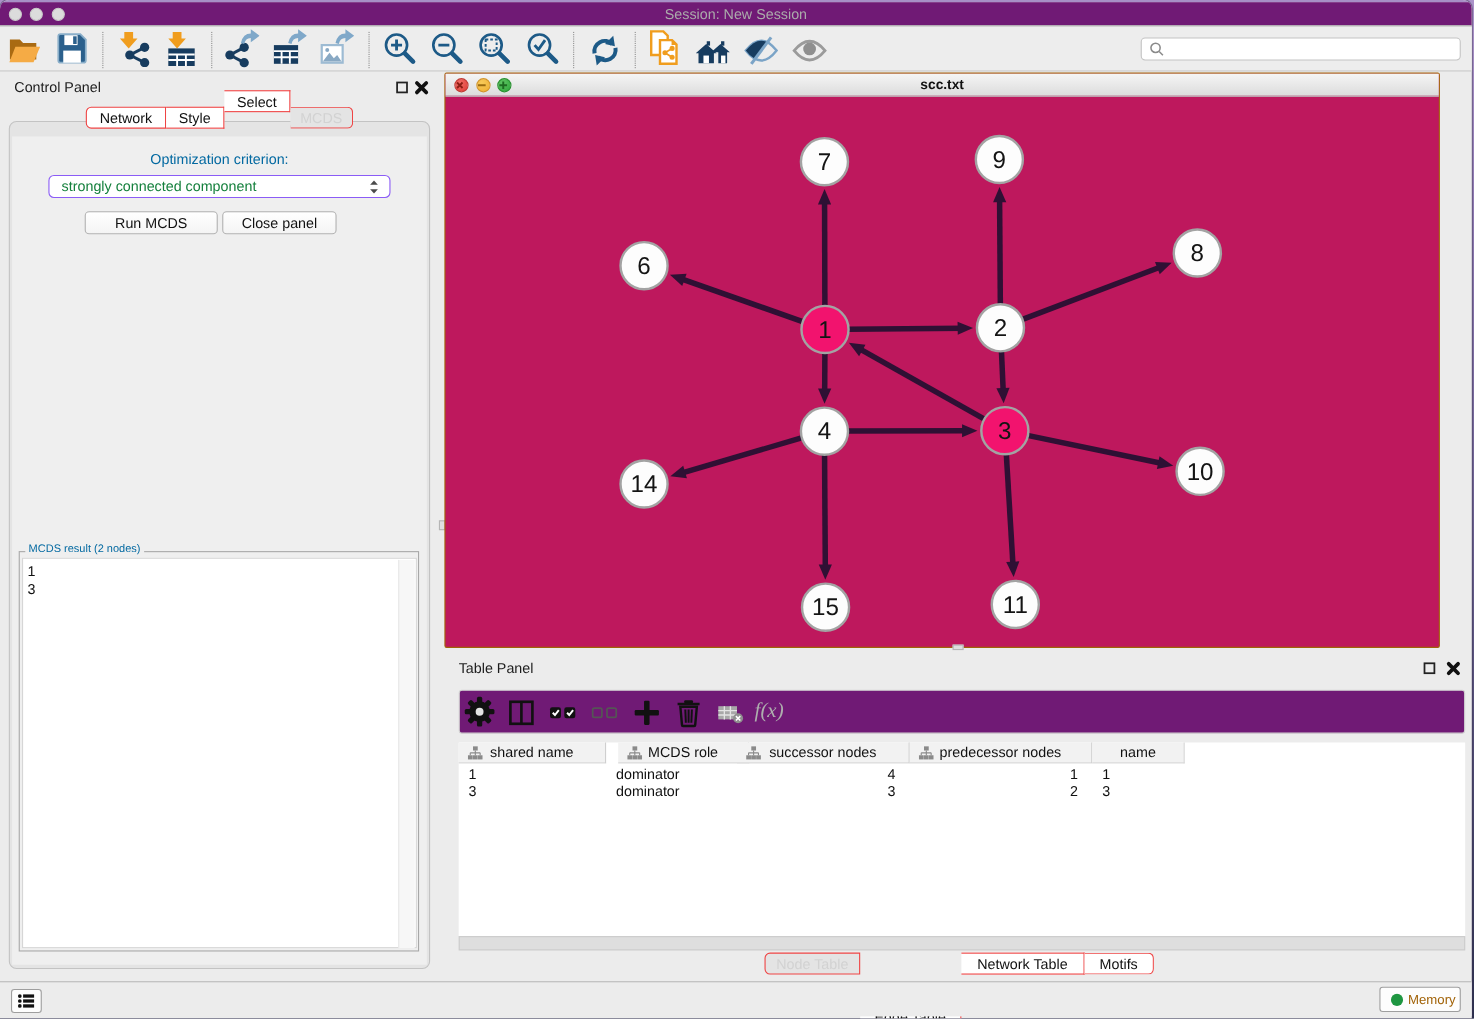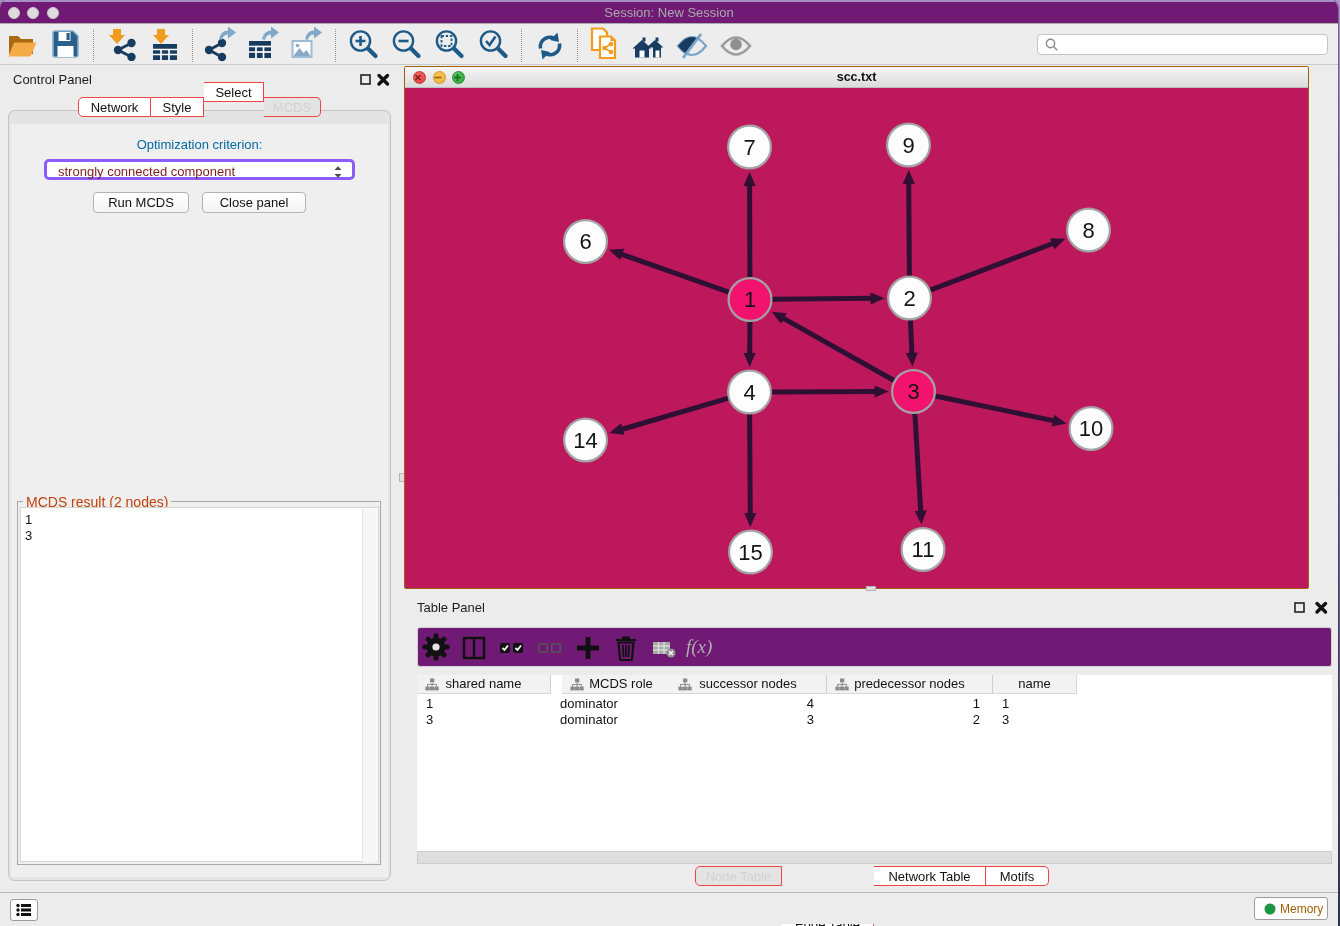--- a/index.html
+++ b/index.html
@@ -13,24 +13,24 @@
 .toolbar { position:absolute; left:0; top:23px; width:100%; height:42px; background:#ededed; border-top:1px solid #ababab; border-bottom:1px solid #c9c9c9; }
 .tsep { position:absolute; top:5px; height:33px; width:0; border-left:1px dotted #8f8f8f; }
 .searchbox { position:absolute; left:1037px; top:10px; width:291px; height:21px; background:#fff; border:1px solid #c4c4c4; border-radius:4px; }
 
 .cp-title { position:absolute; left:13px; top:72px; font-size:13px; color:#1c1c1c; }
 .tab { position:absolute; height:20px; background:#fff; border:1px solid #ef4444; font-size:13px; color:#111; text-align:center; line-height:19px; }
 .tab.sel { background:#e4e4e4; color:#d2d2d2; }
 .cp-body { position:absolute; left:8px; top:110px; width:383px; height:771px; background:#e4e4e4; border:1px solid #c3c3c3; border-radius:7px; }
 .cp-inner { position:absolute; left:11px; top:124px; width:377px; height:753px; background:#efefef; }
 .optlabel { position:absolute; left:0; top:137px; width:399px; text-align:center; font-size:13px; color:#0369a1; }
-.select { position:absolute; left:44px; top:159px; width:311px; height:21px; background:#fff; border:3px solid #8b5cf6; border-radius:5px; font-size:13px; color:#7f1d1d; line-height:19px; padding-left:11px; }
+.select { position:absolute; left:44px; top:159px; width:311px; height:21px; background:#fff; border:1px solid #8b5cf6; border-radius:5px; font-size:13px; color:#15803d; line-height:19px; padding-left:11px; }
 .btn { position:absolute; height:21px; background:linear-gradient(#ffffff,#f4f4f4); border:1px solid #b3b3b3; border-radius:4px; font-size:13px; color:#111; text-align:center; line-height:19px; }
 .fieldset { position:absolute; left:17px; top:501px; width:364px; height:364px; border:1px solid #a8a8a8; }
-.fieldlabel { position:absolute; left:5px; top:-8px; background:#efefef; padding:0 3px; font-size:14px; color:#c2410c; }
+.fieldlabel { position:absolute; left:5px; top:-8px; background:#efefef; padding:0 3px; font-size:10px; color:#0369a1; }
 .fieldwhite { position:absolute; left:2px; top:5px; width:359px; height:355px; background:#fff; border:1px solid #d6d6d6; font-size:13px; color:#111; }
 .fsb { position:absolute; right:1px; top:1px; width:15px; height:353px; background:#f7f7f7; border-left:1px solid #e6e6e6; }
 .vhandle { position:absolute; left:399px; top:473px; width:6px; height:9px; background:#e0e0e0; border:1px solid #b5b5b5; }
 
 .netwin { position:absolute; left:404px; top:66px; width:905px; height:523px; border:1px solid #a16207; border-radius:2px; background:#be185d; }
 .nettitle { position:absolute; left:0; top:0; width:100%; height:21px; background:linear-gradient(#f5f5f5,#dcdcdc); border-bottom:1px solid #bfbfbf; }
 .netname { position:absolute; top:3px; width:100%; text-align:center; font-size:12.5px; font-weight:bold; color:#111; }
 .mbtn { position:absolute; top:4px; width:13px; height:13px; border-radius:50%; }
 .hhandle { position:absolute; left:866px; top:585.5px; width:10px; height:5px; background:#dedede; border:1px solid #b5b5b5; }
 
@@ -209,21 +209,21 @@
   <div class="tab" style="left:151px; top:96.5px; width:53px; border-left:none;">Style</div>
   <div class="tab" style="left:204px; top:82px; width:60px; border-left:none;">Select</div>
   <div class="tab sel" style="left:264px; top:96.5px; width:57px; border-left:none; border-radius:0 5px 5px 0;">MCDS</div>
   <div class="optlabel">Optimization criterion:</div>
   <div class="select">strongly connected component
     <svg width="10" height="14" style="position:absolute;right:9px;top:3px;" viewBox="0 0 10 14">
         <path d="M1.5 5 L5 1.2 L8.5 5 Z" fill="#4a4a4a"></path>
         <path d="M1.5 9 L5 12.8 L8.5 9 Z" fill="#4a4a4a"></path>
       </svg>
   </div>
-  <div class="btn" style="left:93px; top:192px; width:96px;">Run MCDS</div>
+  <div class="btn" style="left:77px; top:192px; width:121px;">Run MCDS</div>
   <div class="btn" style="left:202px; top:192px; width:104px;">Close panel</div>
   <div class="fieldset">
     <div class="fieldlabel">MCDS result (2 nodes)</div>
     <div class="fieldwhite">
         <div style="padding:4px 0 0 4px; line-height:16px;">1<br>3</div>
         <div class="fsb"></div>
       </div>
   </div>
   <div class="vhandle"></div>
 

